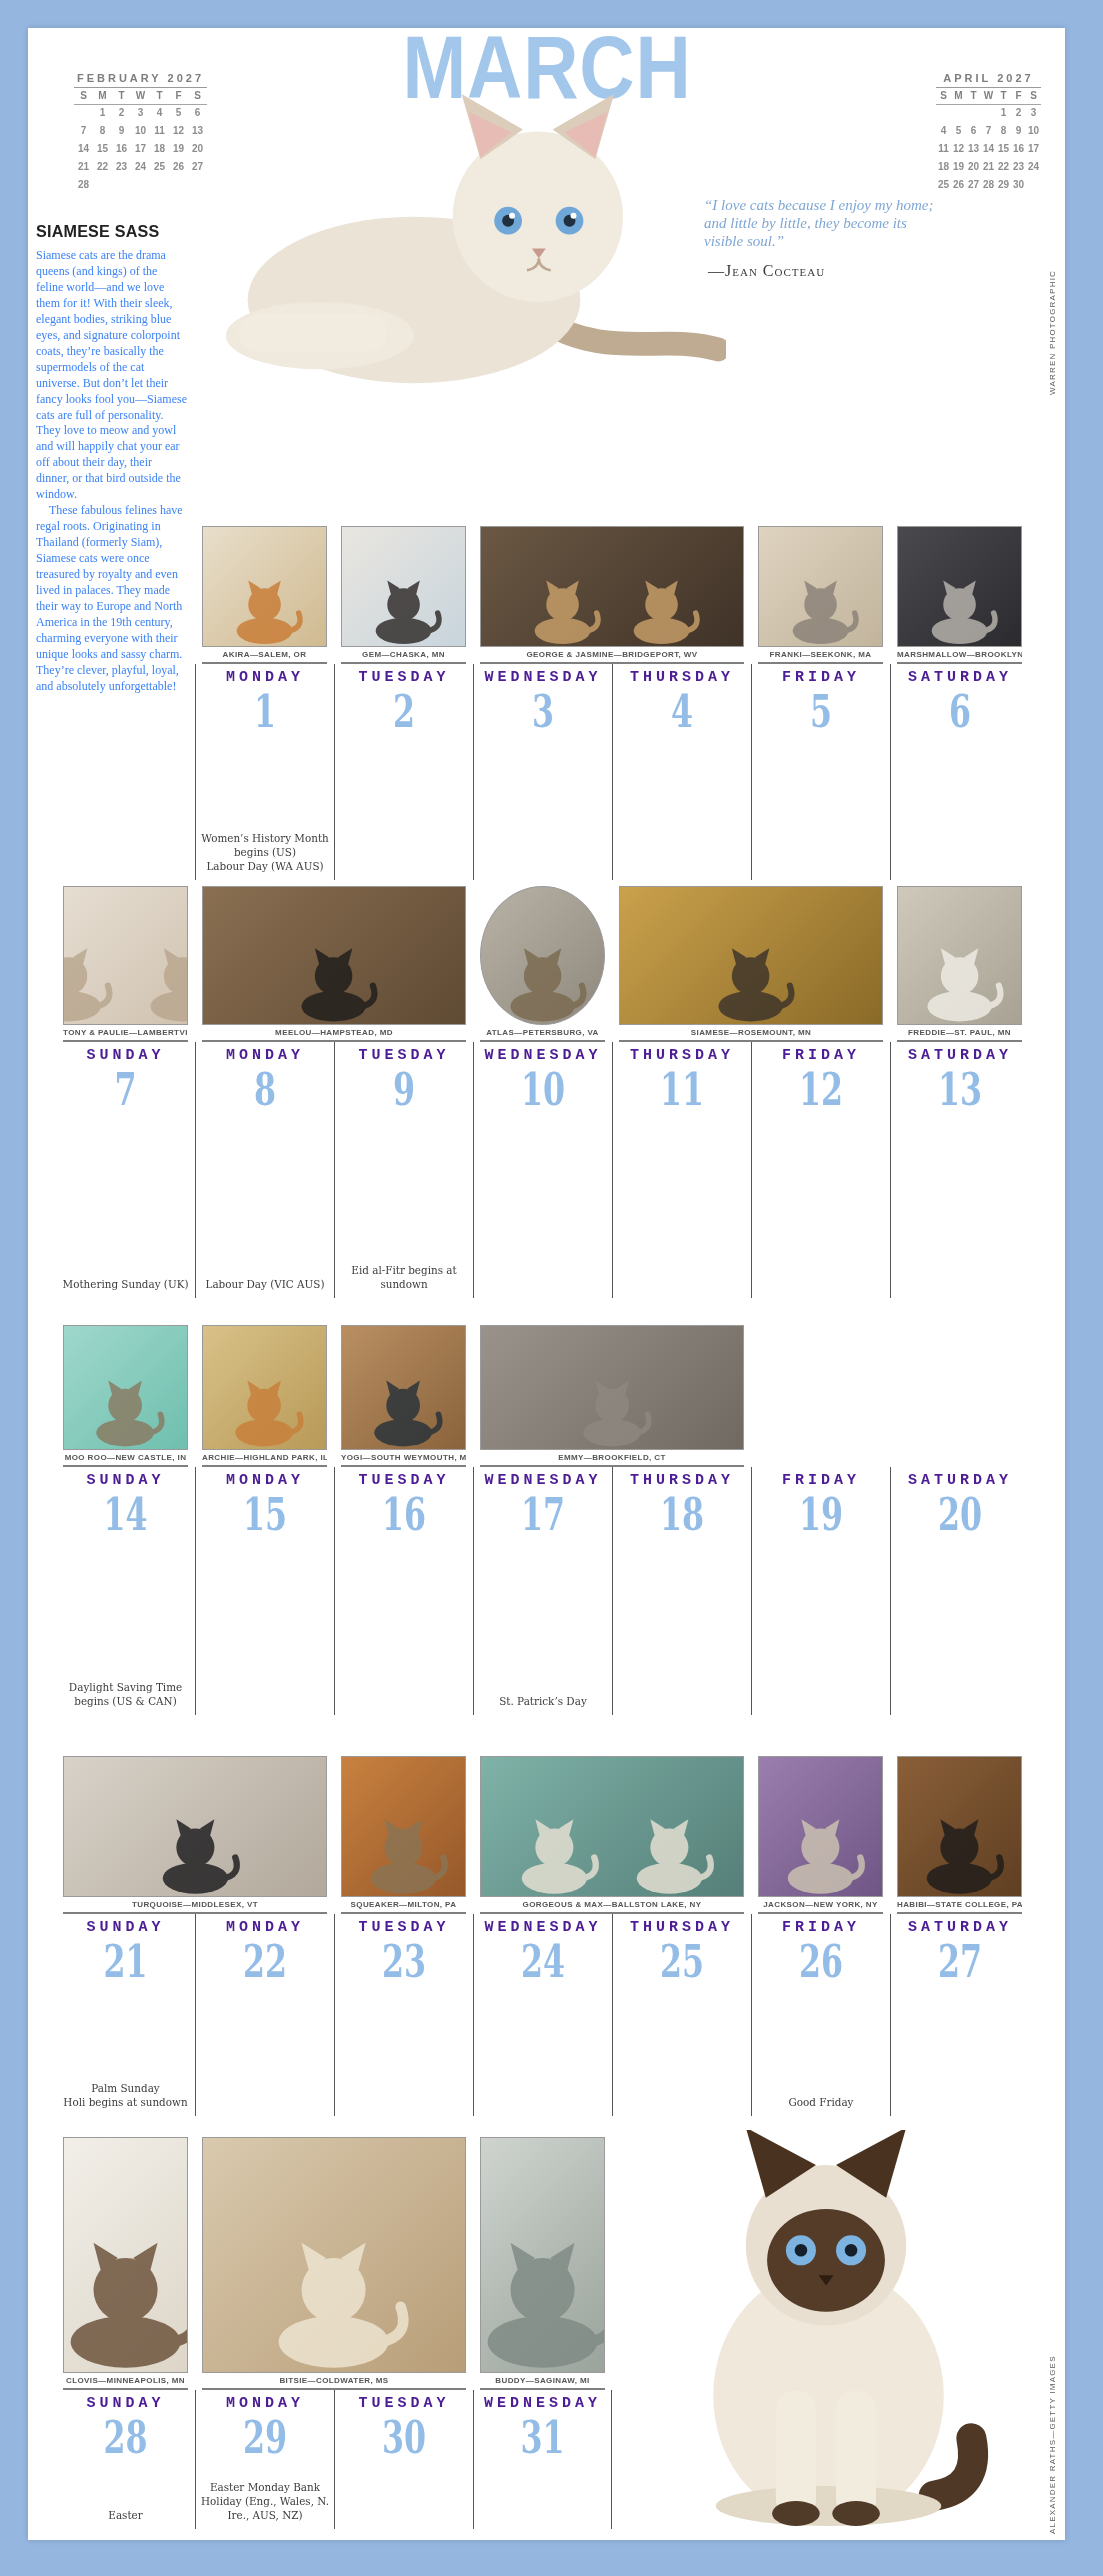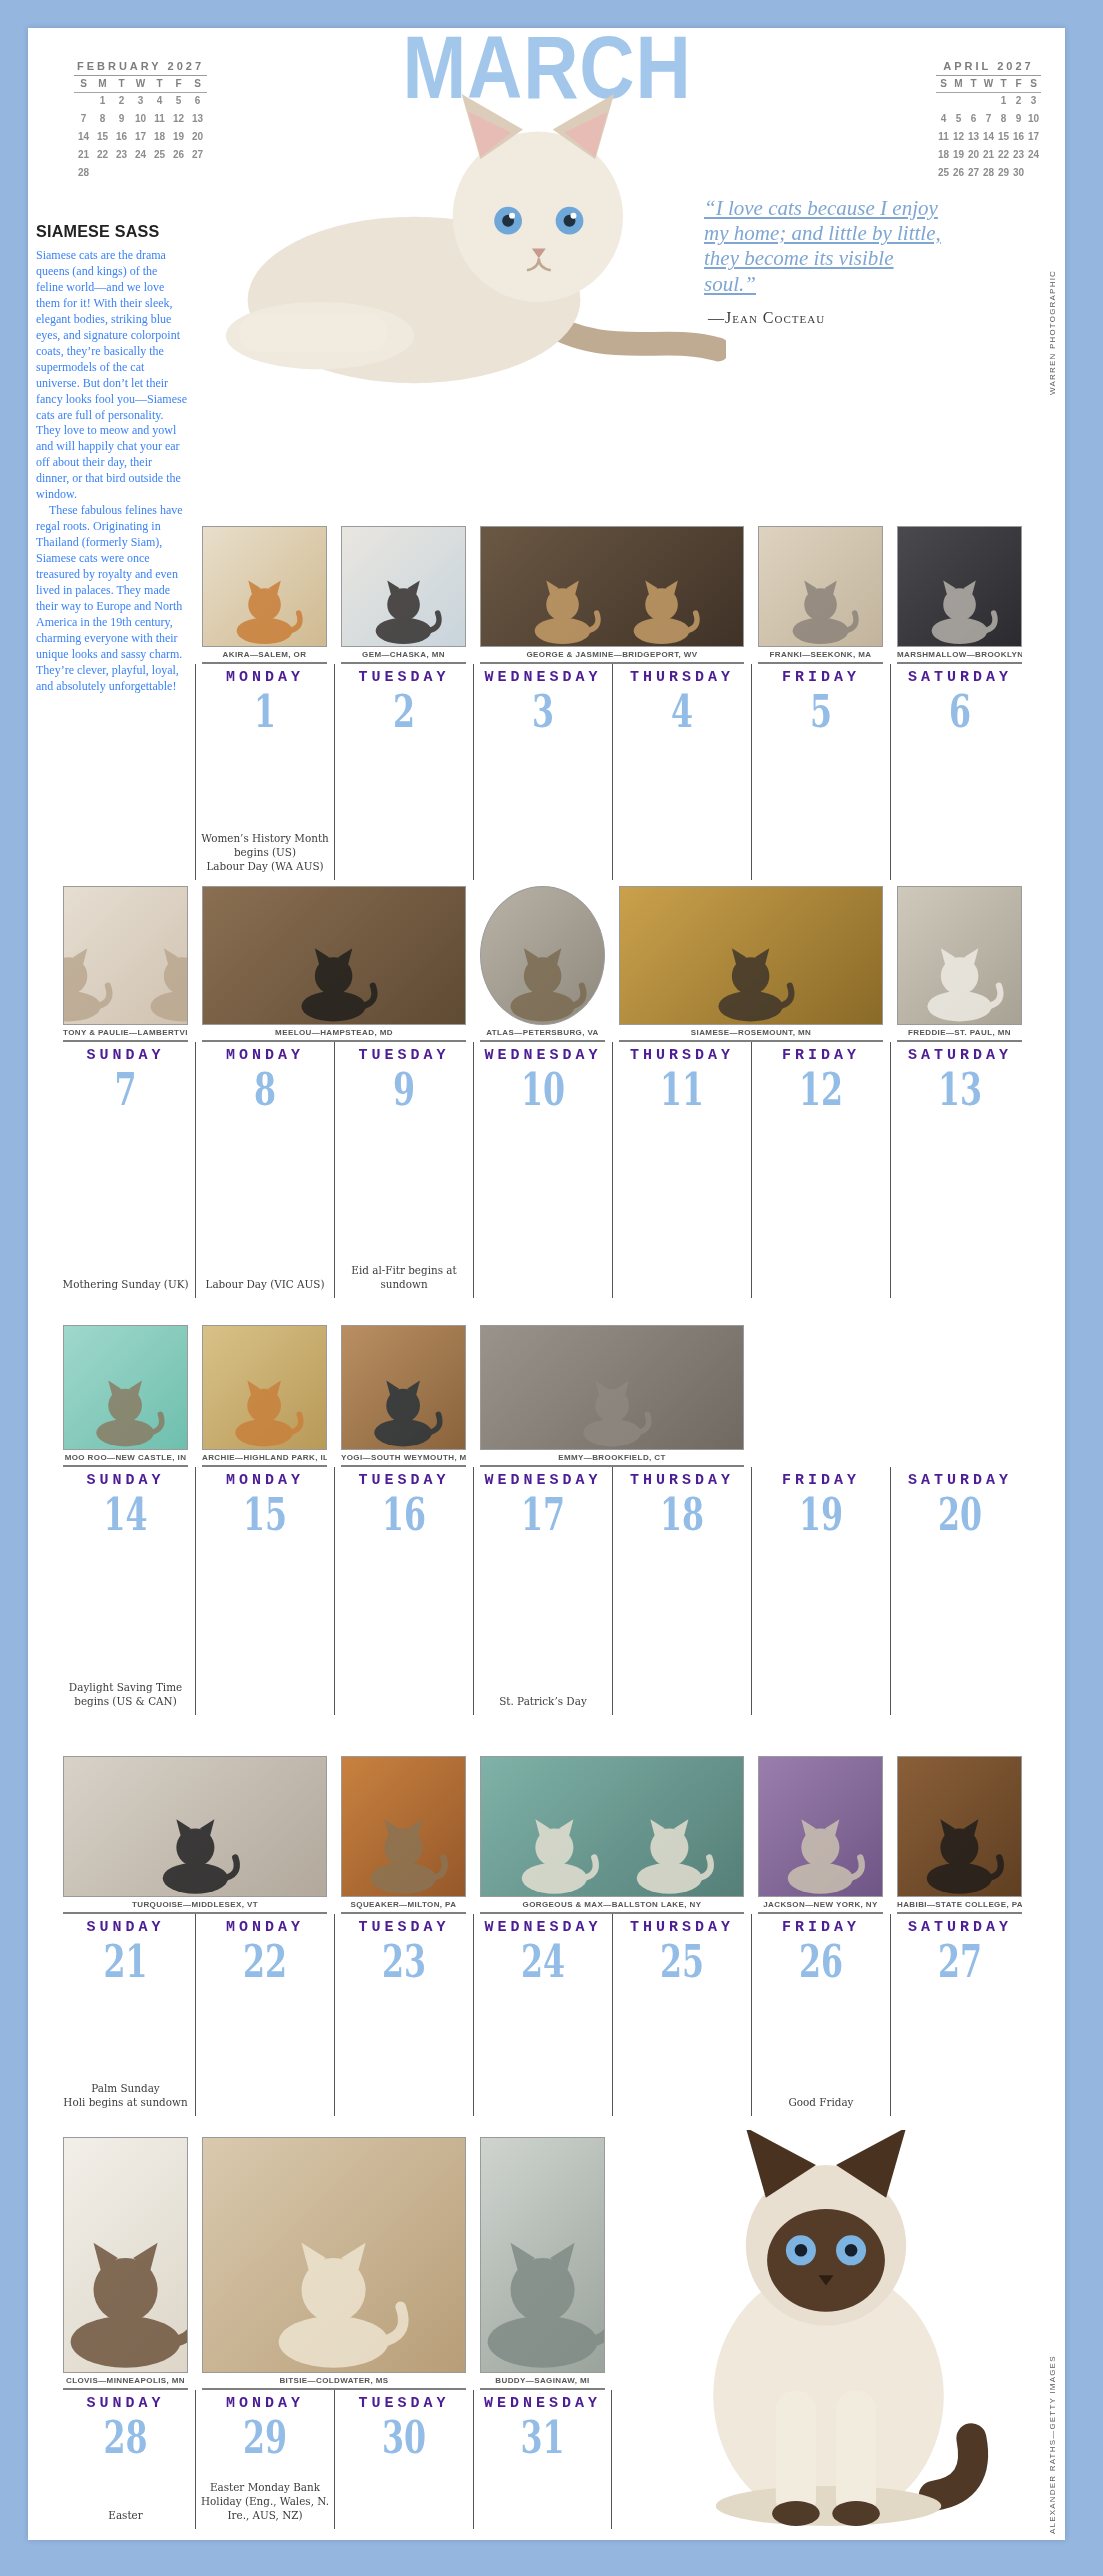--- a/index.html
+++ b/index.html
@@ -7,40 +7,40 @@
     width:1104px;height:2576px;position:relative;overflow:hidden;
     background:var(--page-blue,#94b6df);
     font-family:"Liberation Sans",sans-serif;
   }
   .page{
     position:absolute;left:28px;top:28px;width:1037px;height:2512px;
     background:#ffffff;box-shadow:0 0 6px rgba(0,0,0,.15);
   }
   
   .minical{position:absolute;color:#8a8a8a;}
-  .mc-title{font-size:11px;font-weight:bold;letter-spacing:3px;color:#7d7d7d;text-align:center;white-space:nowrap;}
+  .mc-title{font-size:11px;font-weight:bold;letter-spacing:3px;color:#7d7d7d;text-align:center;white-space:nowrap;margin-top:12px;}
   .mc-rule{border-top:1.5px solid #9a9a9a;margin:3px 0 2px 0;}
   .mc-rule2{border-top:1px solid #a5a5a5;}
   .mc-grid{display:grid;grid-template-columns:repeat(7,1fr);row-gap:7px;}
   .mc-dow,.mc-num{font-size:10px;text-align:center;color:#8d8d8d;font-weight:bold;}
   .mc-dow{color:#808080;}
   
   .month-title{
     position:absolute;left:50%;top:-12px;margin:0;
     transform:translateX(-50%) scaleX(.86);transform-origin:center top;
     font-size:89px;font-weight:bold;letter-spacing:1px;
     color:var(--title-blue,#a3c7ea);
     font-family:"Liberation Sans",sans-serif;white-space:nowrap;
   }
   .hero{position:absolute;left:183px;top:52px;width:515px;height:327px;}
   .hero svg{width:100%;height:100%;}
   .quote{position:absolute;left:676px;top:168px;width:238px;}
   .quote-text{
     font-family:"Liberation Serif",serif;font-style:italic;
-    font-size:21px;line-height:1.2;color:var(--quote-blue,#7fa6d3);text-decoration:underline;
+    font-size:15px;line-height:1.2;color:var(--quote-blue,#7fa6d3);
   }
   .quote-attr{
     margin-top:12px;margin-left:4px;font-family:"Liberation Serif",serif;
     font-variant:small-caps;font-weight:normal;font-size:16px;color:#3a3a3a;letter-spacing:1px;
   }
   .credit{
     position:absolute;writing-mode:vertical-rl;transform:rotate(180deg);
     font-size:8px;letter-spacing:1.2px;color:#5a5a5a;white-space:nowrap;
   }
   .credit-top{left:1020px;top:159px;height:208px;}

